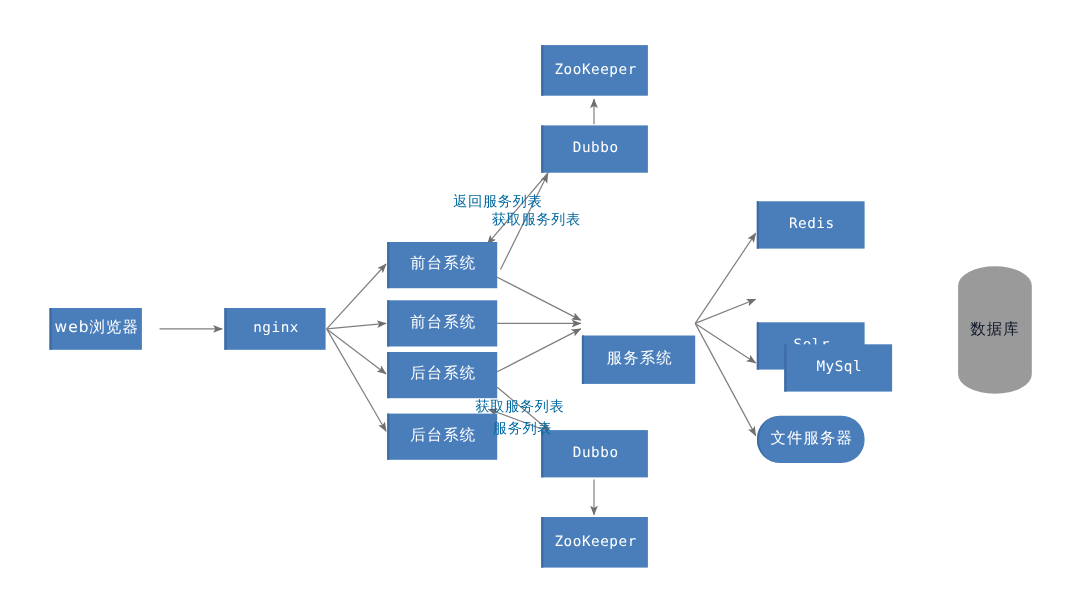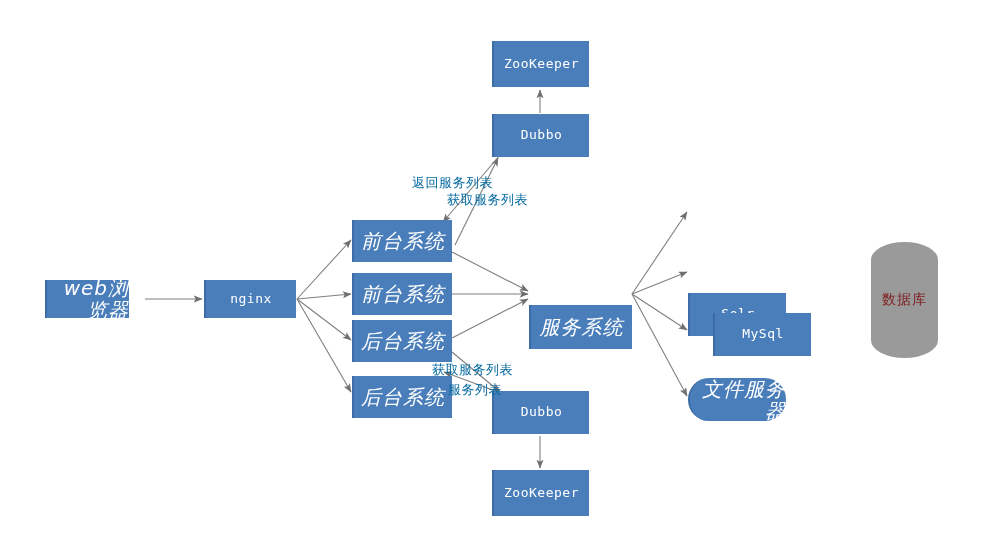--- a/index.html
+++ b/index.html
@@ -35,30 +35,29 @@
     text-align: right;
     line-height: 1.1;
     letter-spacing: 0.5px;
   }
   .node.latin {
     font-family: "DejaVu Sans Mono", "Liberation Mono", monospace;
     font-size: 13px;
   }
   .node.cjk {
     font-family: "DejaVu Sans", "Liberation Sans", sans-serif;
-    font-size: 20px;
+    font-size: 14px;
     letter-spacing: 1px;
-    font-style: italic;
   }
   .cylinder {
     position: absolute;
     box-sizing: border-box;
     background: #9a9a9a;
     border-radius: 34px / 18px;
-    color: #7f1d1d;
+    color: #0f172a;
     display: flex;
     align-items: center;
     justify-content: center;
     font-family: "DejaVu Sans", "Liberation Sans", sans-serif;
     font-size: 14px;
     letter-spacing: 1px;
   }
   .edge-label {
     position: absolute;
     color: #0369a1;
@@ -145,20 +144,23 @@
   </div>
 
   <div class="node latin" style="left:492px; top:391px; width:97px; height:43px;">
     <span>Dubbo</span>
   </div>
 
   <div class="node latin" style="left:492px; top:470px; width:97px; height:46px;">
     <span>ZooKeeper</span>
   </div>
 
+  <div class="node latin" style="left:688px; top:183px; width:98px; height:43px;">
+    <span>Redis</span>
+  </div>
 
   <div class="node latin" style="left:688px; top:249px; width:98px; height:43px;margin-top:44px;">
     <span>Solr</span>
   </div>
 
   <div class="node latin" style="left:713px; top:313px; width:98px; height:43px;">
     <span>MySql</span>
   </div>
 
   <div class="node cjk" style="left:688px; top:378px; width:98px; height:43px;border-radius:21px;">

